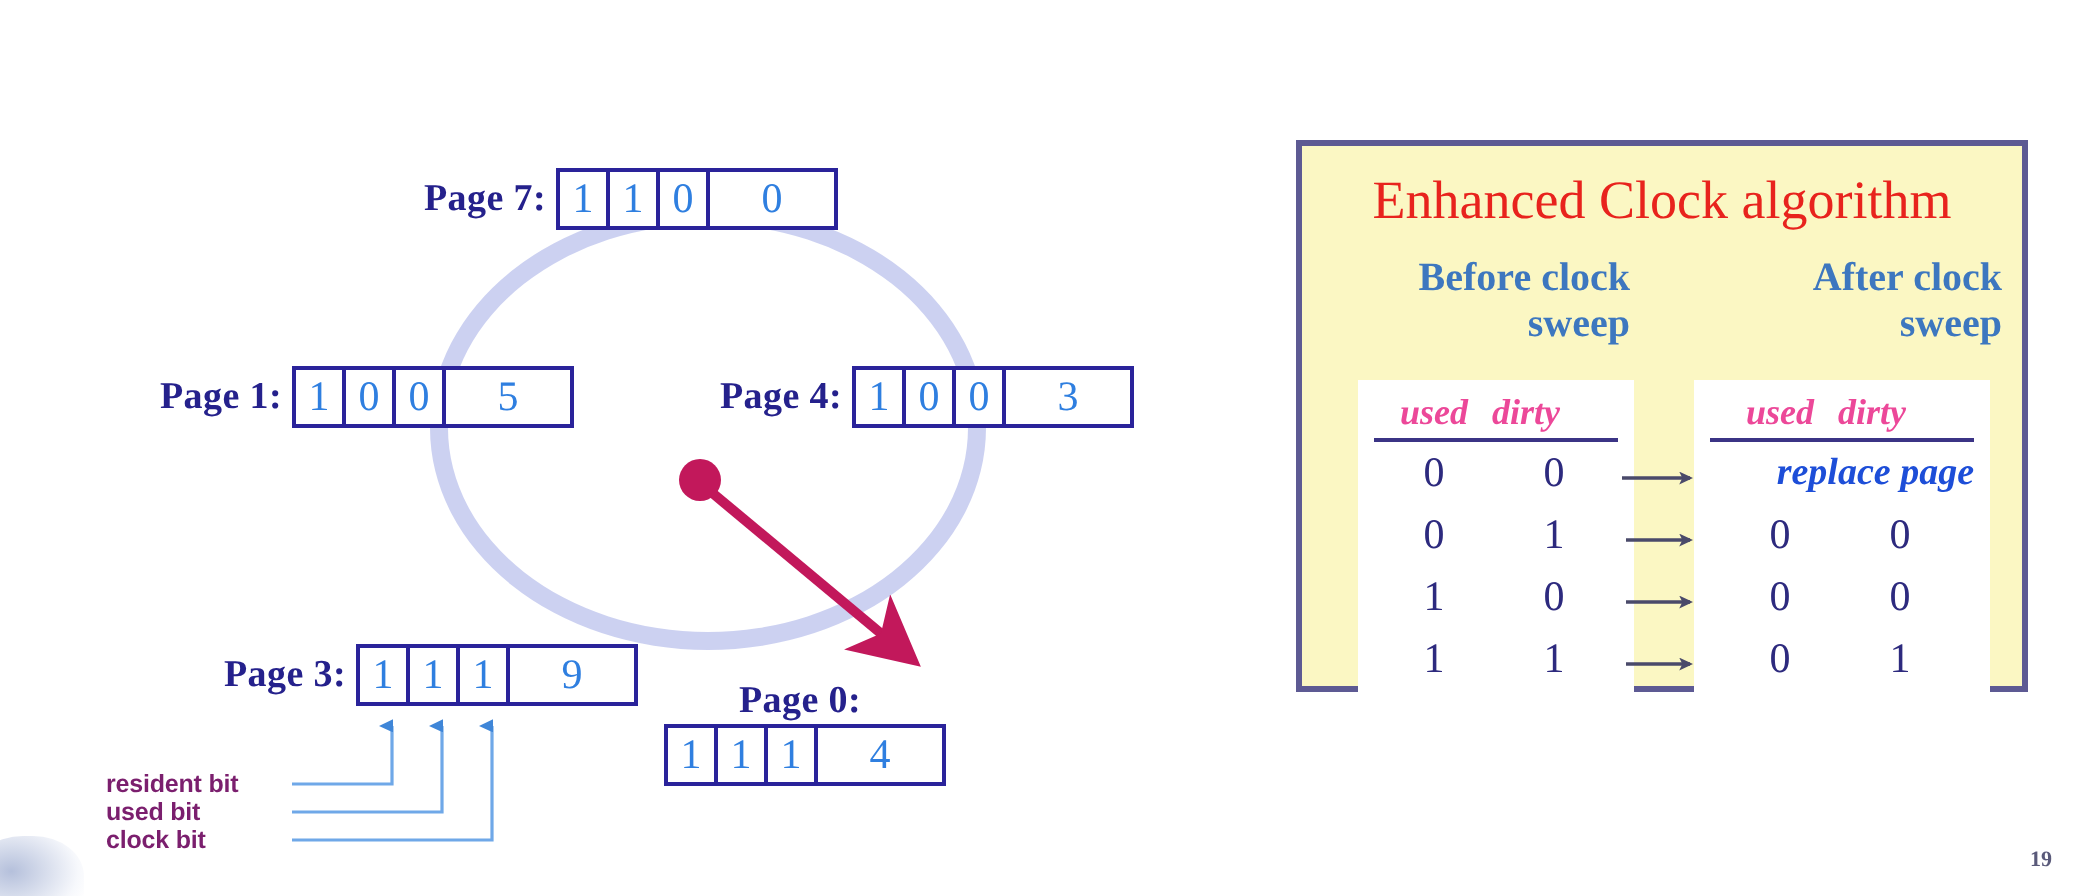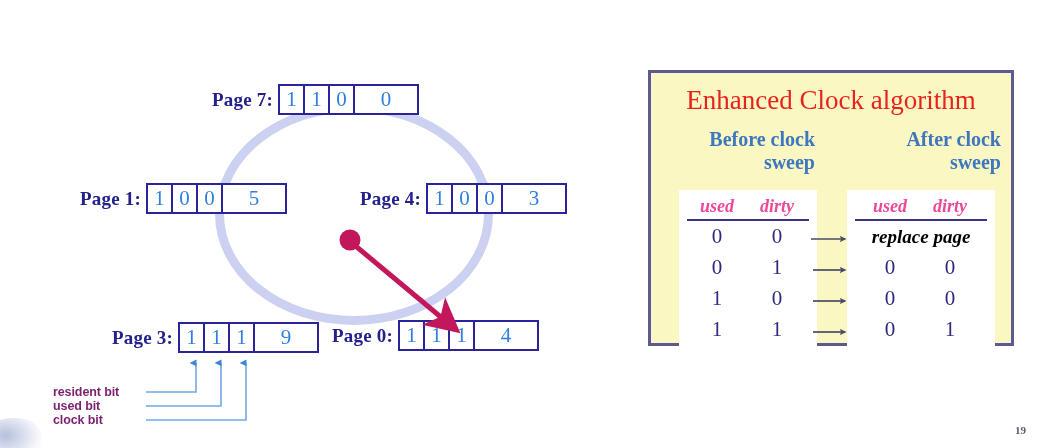--- a/index.html
+++ b/index.html
@@ -146,42 +146,42 @@
     padding-bottom: 2px;
   }
   .tbl-headrow span {
     font-family: "Liberation Serif", serif;
     font-style: italic;
     font-weight: bold;
     font-size: 18px;
     color: #ec4899;
   }
   .tbl-headrow .h-used  { width: 58px; text-align: center; }
-  .tbl-headrow .h-dirty { width: 62px; text-align: center; }
+  .tbl-headrow .h-dirty { width: 62px; }
 
   .tbl-row {
     display: flex;
     justify-content: center;
     height: 31px;
     align-items: center;
   }
   .tbl-row span {
     font-family: "Liberation Serif", serif;
     font-size: 21px;
     color: #2d2a7e;
   }
   .tbl-row .c-used  { width: 58px; text-align: center; }
   .tbl-row .c-dirty { width: 62px; text-align: center; }
   .tbl-row .c-wide {
     width: 132px;
-    text-align: center;
+    text-align: right;
     font-style: italic;
     font-weight: bold;
     font-size: 19px;
-    color: #000000;
+    color: #1d4ed8;
   }
   #arrow-column { position: absolute; left: 160px; top: 117px; }
 
   #page-number {
     position: absolute;
     right: 18px; bottom: 12px;
     font-family: "Liberation Serif", serif;
     font-size: 11px;
     font-weight: bold;
     color: #5a5a7a;
@@ -229,21 +229,21 @@
     <div class="page-entry" style="left:112px; top:322px;">
       <span class="page-label">Page 3:</span>
       <span class="bitbox">
         <span class="bitcell">1</span>
         <span class="bitcell">1</span>
         <span class="bitcell">1</span>
         <span class="bitcell num">9</span>
       </span>
     </div>
 
-    <div class="page-entry" style="left:332px; top:320px;">
+    <div class="page-entry" style="left:332px; top:340px;flex-direction:column;">
       <span class="page-label">Page 0:</span>
       <span class="bitbox">
         <span class="bitcell">1</span>
         <span class="bitcell">1</span>
         <span class="bitcell">1</span>
         <span class="bitcell num">4</span>
       </span>
     </div>
 
     <svg id="clock-hand" width="640" height="448">

